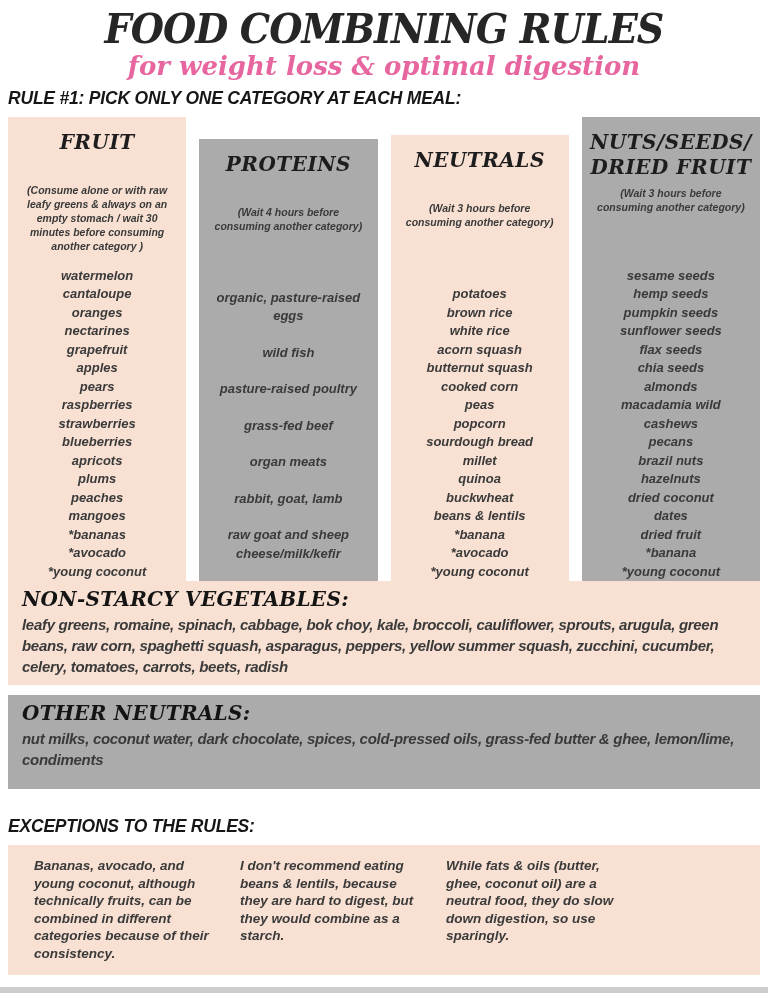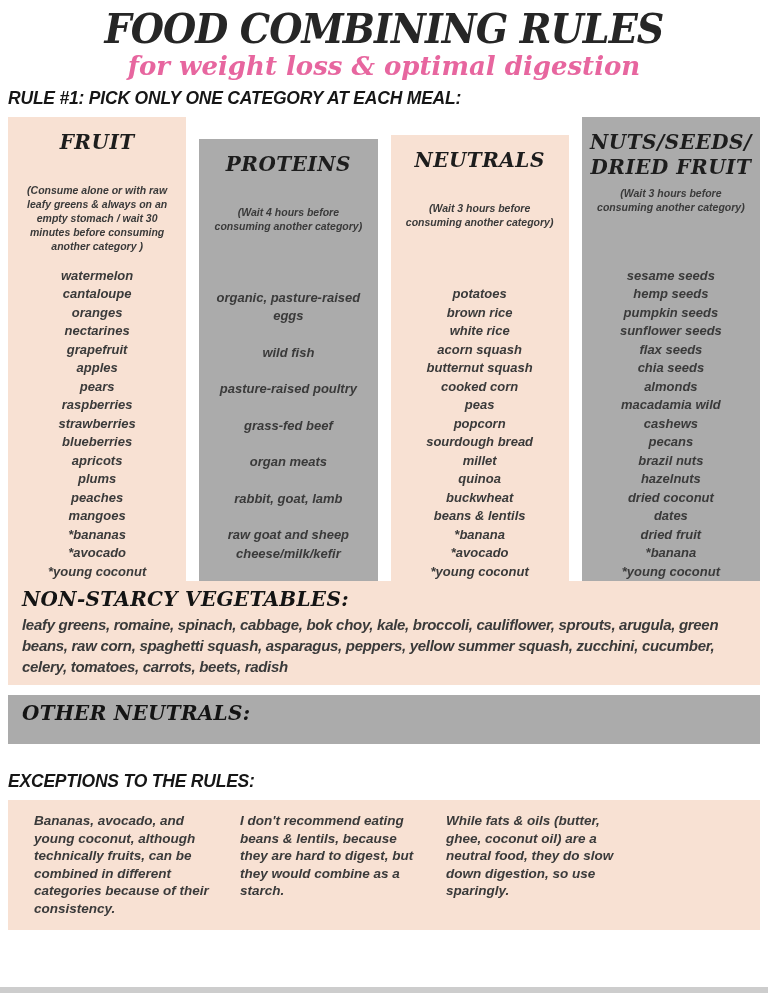--- a/index.html
+++ b/index.html
@@ -238,20 +238,21 @@
   </div>
 
 
   <section class="box peach-bg">
     <h3 class="box-title">NON-STARCY VEGETABLES:</h3>
     <p class="box-text">leafy greens, romaine, spinach, cabbage, bok choy, kale, broccoli, cauliflower, sprouts, arugula, green beans, raw corn, spaghetti squash, asparagus, peppers, yellow summer squash, zucchini, cucumber, celery, tomatoes, carrots, beets, radish</p>
   </section>
 
   <section class="box gray-bg neutrals-box">
     <h3 class="box-title">OTHER NEUTRALS:</h3>
+    <p class="box-text">nut milks, coconut water, dark chocolate, spices, cold-pressed oils, grass-fed butter &amp; ghee, lemon/lime, condiments</p>
   </section>
 
   <div class="rule-heading exceptions-heading">EXCEPTIONS TO THE RULES:</div>
 
   <section class="exceptions-box peach-bg">
     <p class="exc-col">Bananas, avocado, and young coconut, although technically fruits, can be combined in different categories because of their consistency.</p>
     <p class="exc-col">I don't recommend eating beans &amp; lentils, because they are hard to digest, but they would combine as a starch.</p>
     <p class="exc-col">While fats &amp; oils (butter, ghee, coconut oil) are a neutral food, they do slow down digestion, so use sparingly.</p>
 
   </section>

